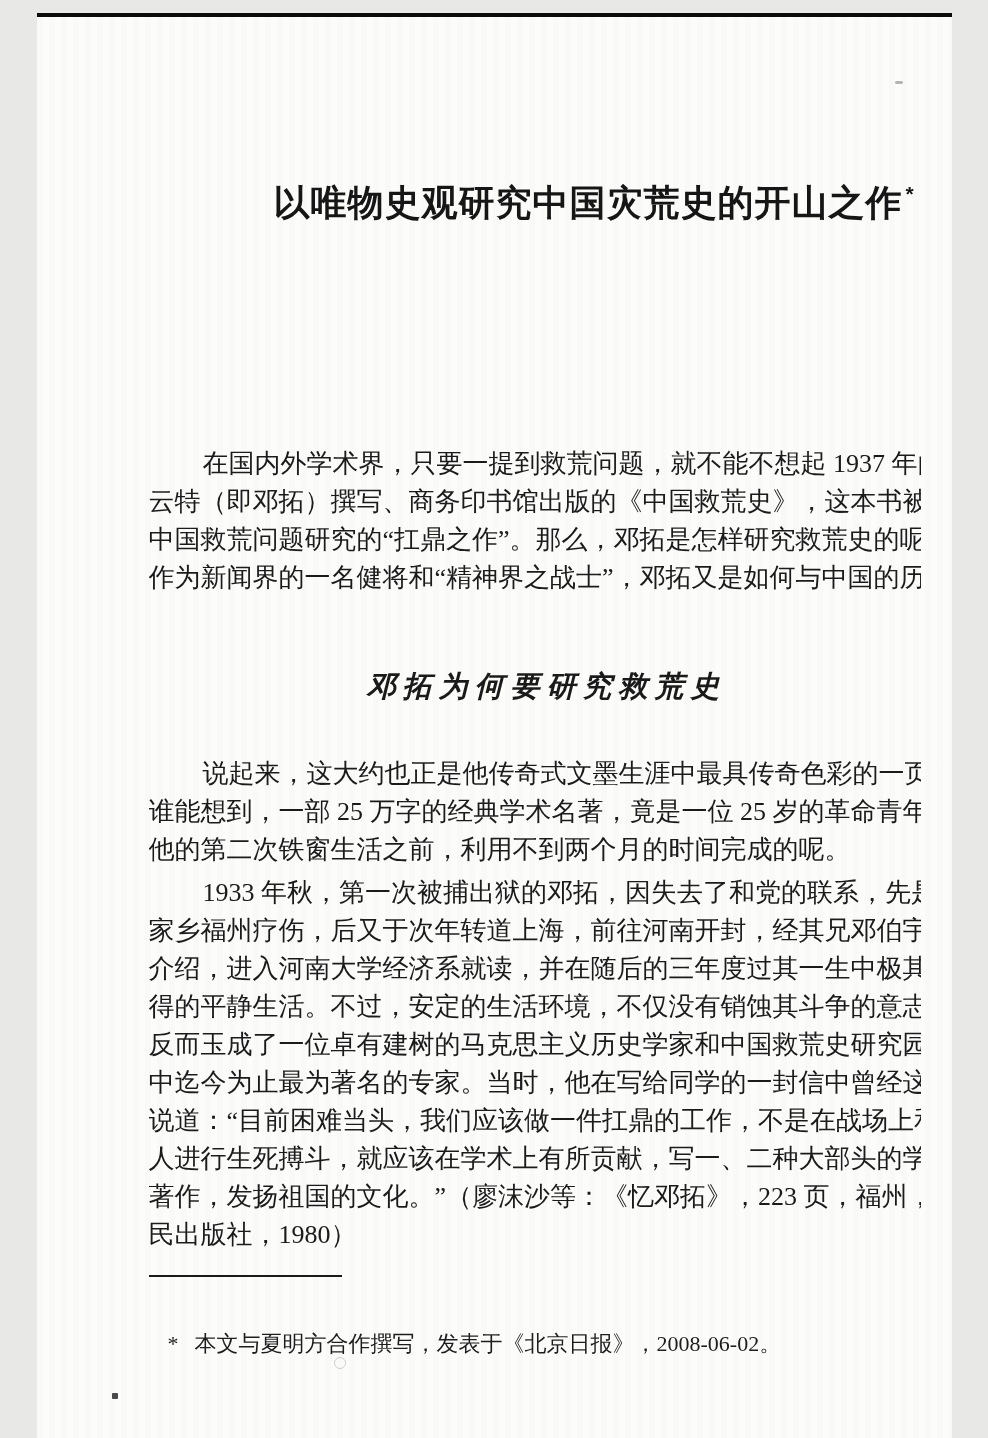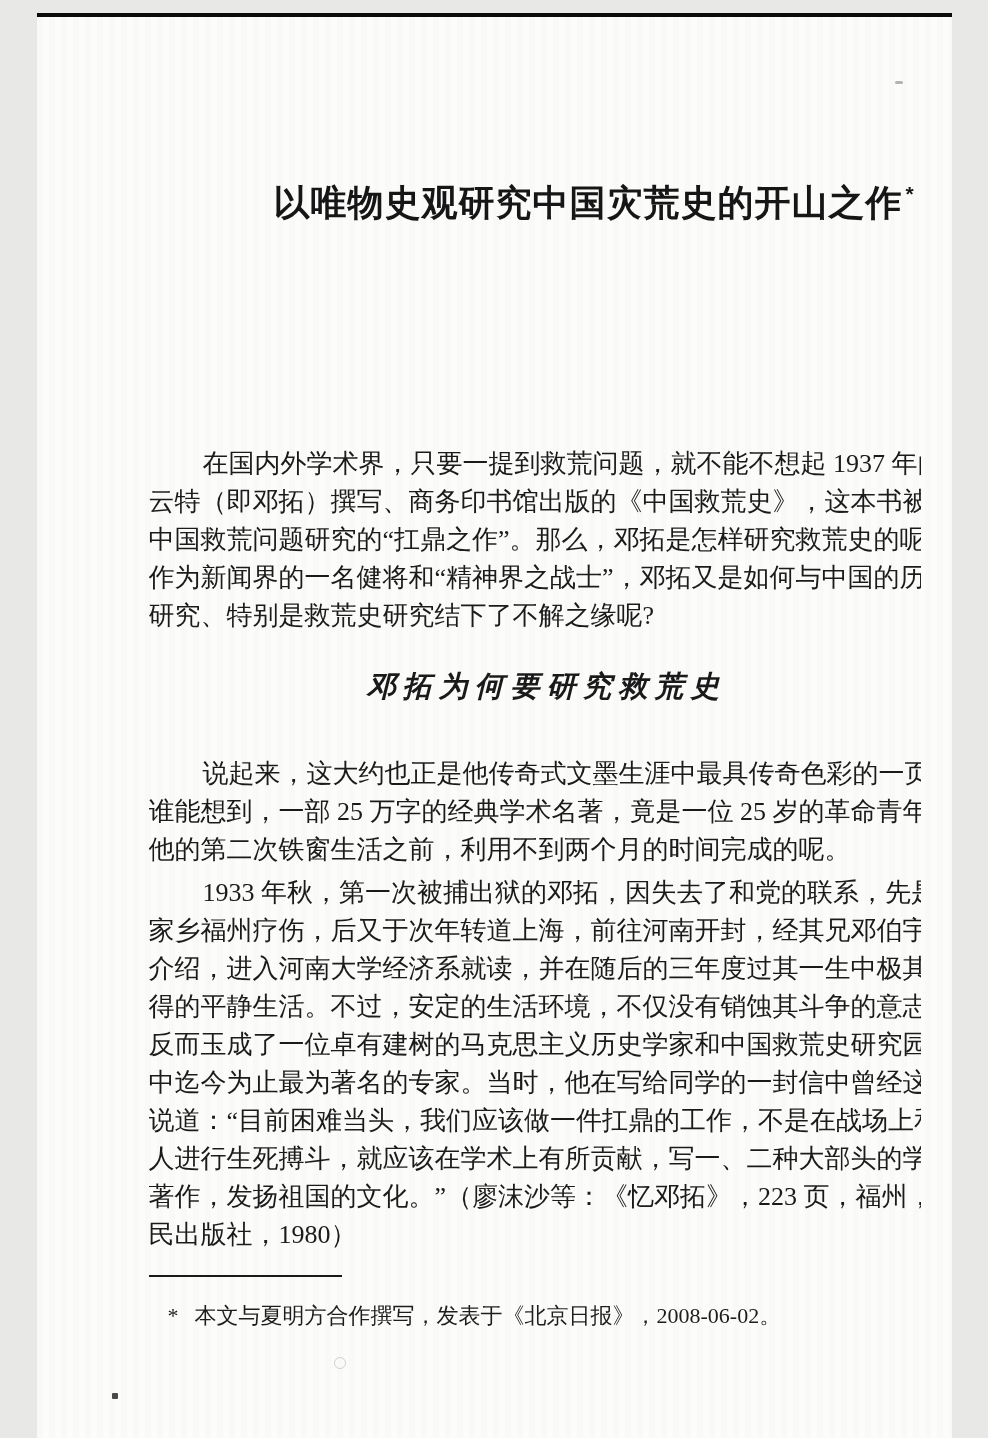--- a/index.html
+++ b/index.html
@@ -55,21 +55,21 @@
   .para .line.last { text-align: left; text-align-last: left; }
   .para .line.indent { text-indent: 54px; }
   .p1 { top: 432px; }
   .p2 { top: 742px; }
   .p3 { top: 861px; }
   .footnote-rule {
     position: absolute; top: 1262px; left: 112px;
     width: 193px; height: 2px; background: #1a1a1a;
   }
   .footnote {
-    position: absolute; top: 1288px; left: 131px;
+    position: absolute; top: 1316px; left: 131px;
     font-size: 22px; color: #1d1d1d; white-space: nowrap;
   }
   .footnote .fn-marker { margin-right: 16px; }
   .speck { position: absolute; background: #555; }
   .speck-a { top: 1380px; left: 75px; width: 6px; height: 6px; border-radius: 1px; background: #4a4a4a; }
   .speck-b { top: 848px; left: 957px; width: 9px; height: 4px; background: rgba(90,90,90,0.5); border-radius: 2px; }
   .speck-c { top: 68px; left: 858px; width: 8px; height: 3px; background: rgba(120,120,120,0.55); border-radius: 2px; }
   .speck-d { top: 1344px; left: 297px; width: 10px; height: 10px; background: transparent; border: 1px solid rgba(130,130,130,0.35); border-radius: 50%; }
 </style>
 </head>
@@ -80,21 +80,20 @@
   <div class="scan-top-bar"></div>
 
   <h1 class="title"><span>以唯物史观研究中国灾荒史的开山之作</span><sup>*</sup></h1>
 
 
   <div class="para p1">
     <div class="line indent">在国内外学术界，只要一提到救荒问题，就不能不想起 1937 年由邓</div>
     <div class="line">云特（即邓拓）撰写、商务印书馆出版的《中国救荒史》，这本书被誉为</div>
     <div class="line">中国救荒问题研究的“扛鼎之作”。那么，邓拓是怎样研究救荒史的呢?</div>
     <div class="line">作为新闻界的一名健将和“精神界之战士”，邓拓又是如何与中国的历史</div>
-    <div class="line last">研究、特别是救荒史研究结下了不解之缘呢?</div>
   </div>
 
   <div class="section-heading">邓拓为何要研究救荒史</div>
 
   <div class="para p2">
     <div class="line indent">说起来，这大约也正是他传奇式文墨生涯中最具传奇色彩的一页了。</div>
     <div class="line">谁能想到，一部 25 万字的经典学术名著，竟是一位 25 岁的革命青年，在</div>
     <div class="line last">他的第二次铁窗生活之前，利用不到两个月的时间完成的呢。</div>
   </div>
 

